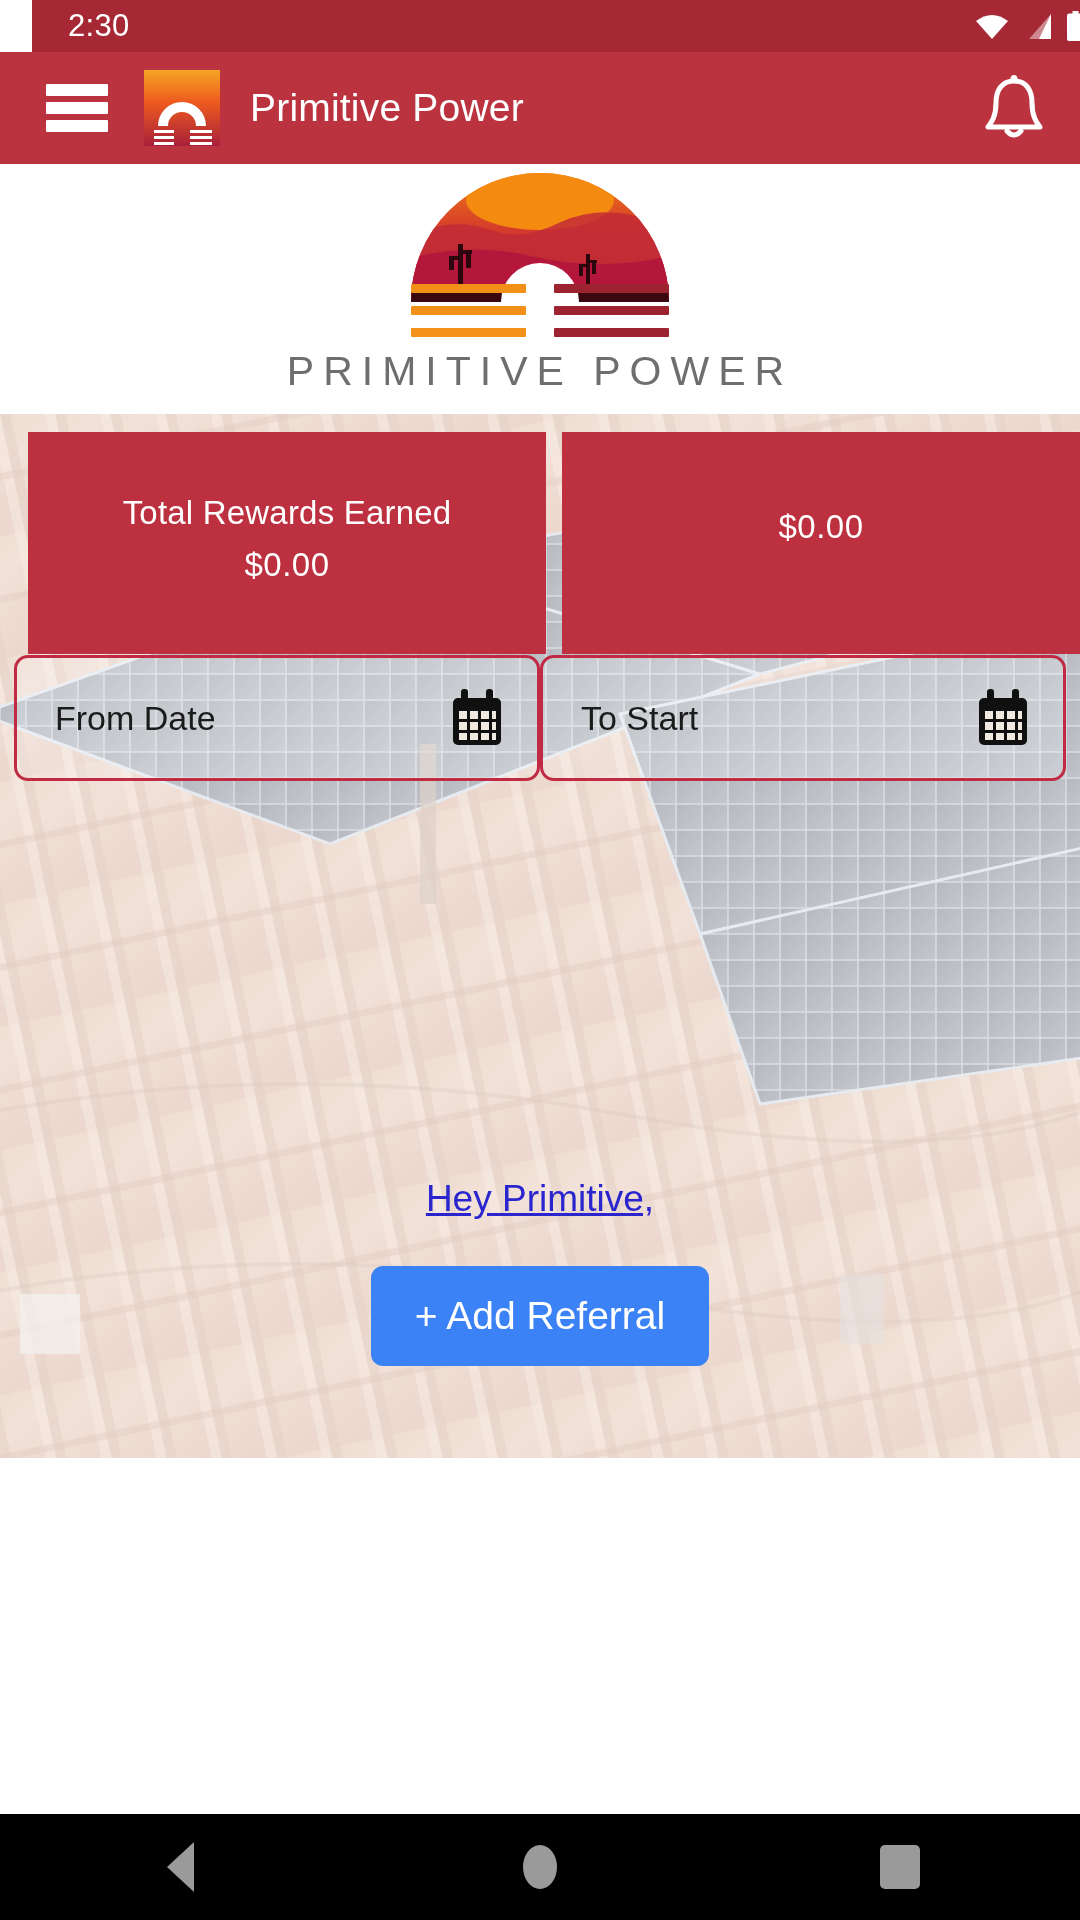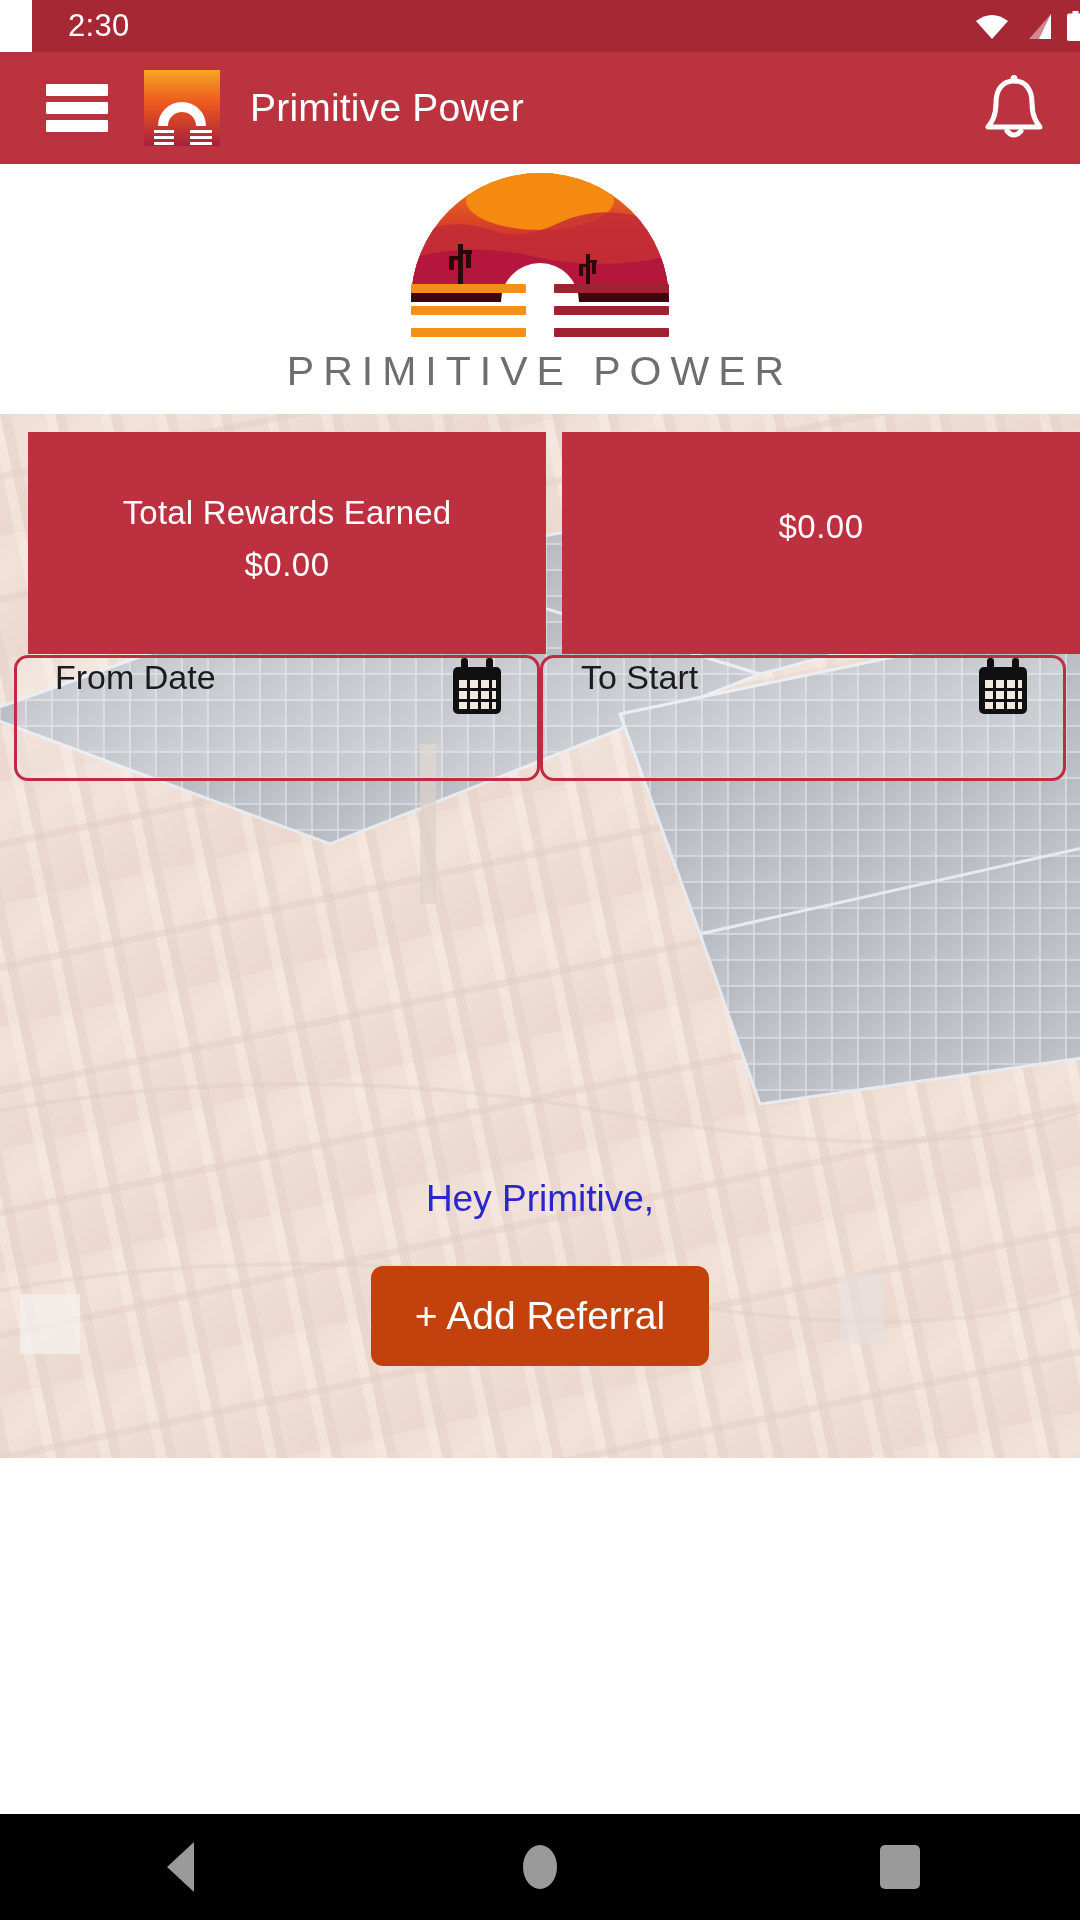--- a/index.html
+++ b/index.html
@@ -71,31 +71,31 @@
   }
   .stat-label { font-size:33px; letter-spacing:.2px; }
   .stat-value { font-size:33px; margin-top:14px; letter-spacing:.5px; }
 
   
   .dates { position:absolute; top:655px; left:0; width:1080px; height:126px;
     display:flex; justify-content:space-between; padding:0 14px; }
   .date-field {
     width:591px; height:126px; border:3px solid #C02A42; border-radius:14px;
     background:rgba(255,255,255,0.18);
-    display:flex; align-items:flex-start; justify-content:space-between;
+    display:flex; align-items:center; justify-content:space-between;
     padding:0 34px 0 38px; cursor:pointer;
   }
   .date-ph { font-size:34px; color:#1b1b1b; }
 
   
   .empty { position:absolute; top:1175px; left:0; width:1080px;
     display:flex; flex-direction:column; align-items:center; }
-  .empty-line { font-size:37px; color:#2A25CE; line-height:1.32; text-align:center; }
+  .empty-line { font-size:37px; color:#2A25CE; line-height:1.32; text-align:center;text-decoration:underline; }
   .add-btn {
-    margin-top:42px; background:#c2410c; color:#fff;
+    margin-top:42px; background:#3b82f6; color:#fff;
     font-size:39px; padding:28px 44px; border:none; border-radius:12px;
     cursor:pointer; font-family:"Liberation Sans", sans-serif;
   }
 
   
   .navbar { position:absolute; bottom:0; left:0; width:1080px; height:106px;
     background:#000; display:flex; align-items:center; justify-content:space-around; }
   .nav-btn { width:120px; height:106px; display:flex; align-items:center;
     justify-content:center; cursor:pointer; }
   .nav-back { width:0; height:0; border-top:25px solid transparent;

